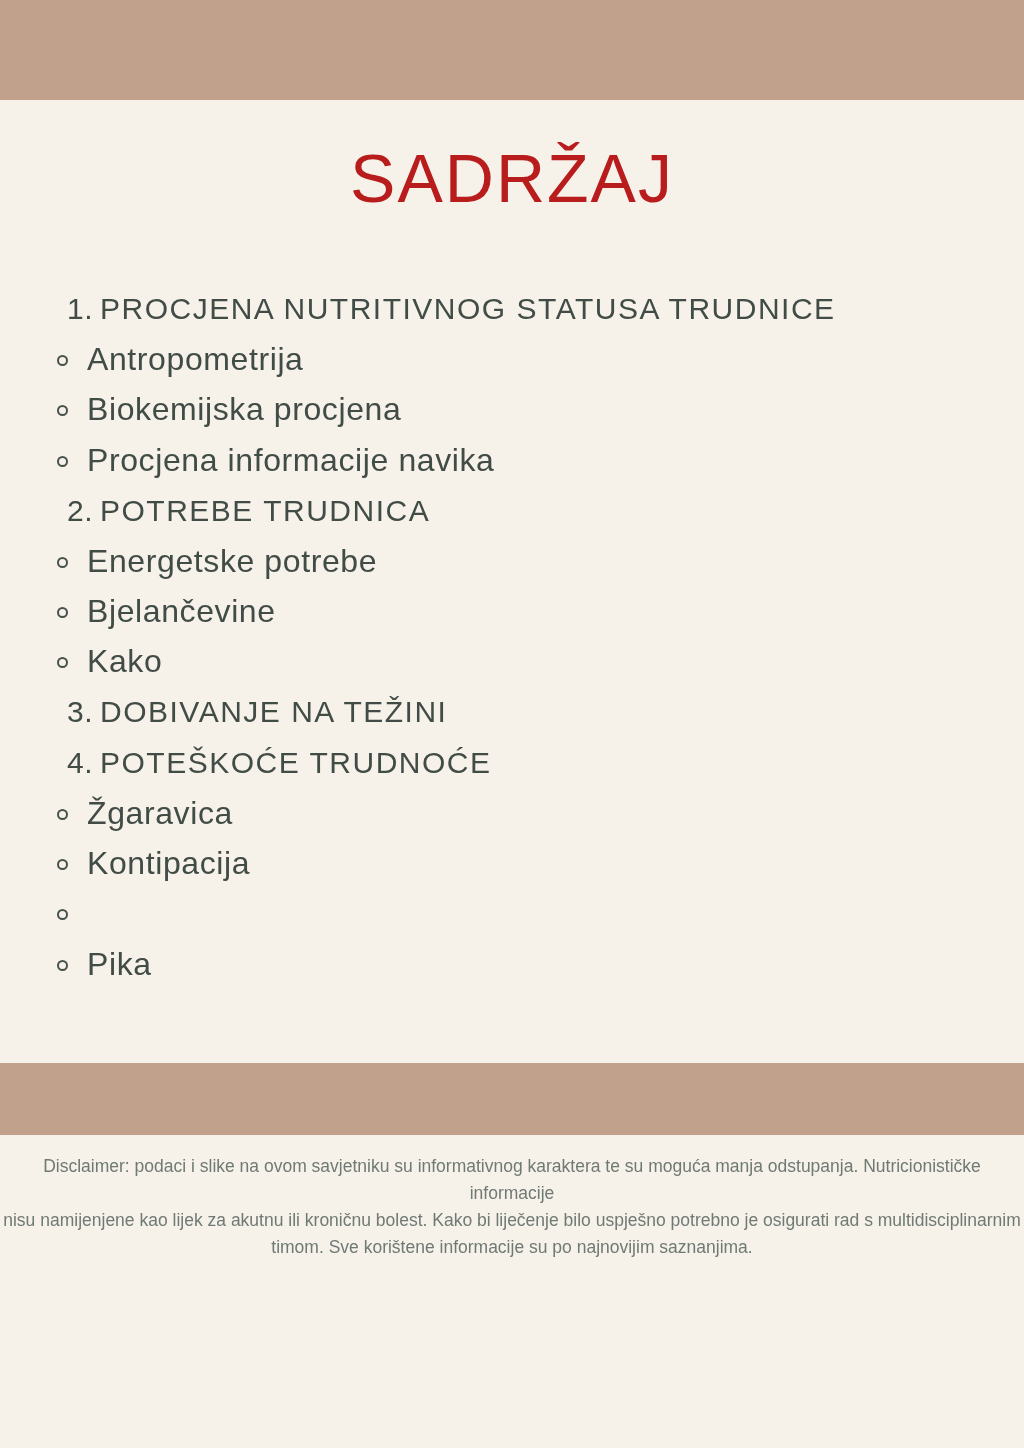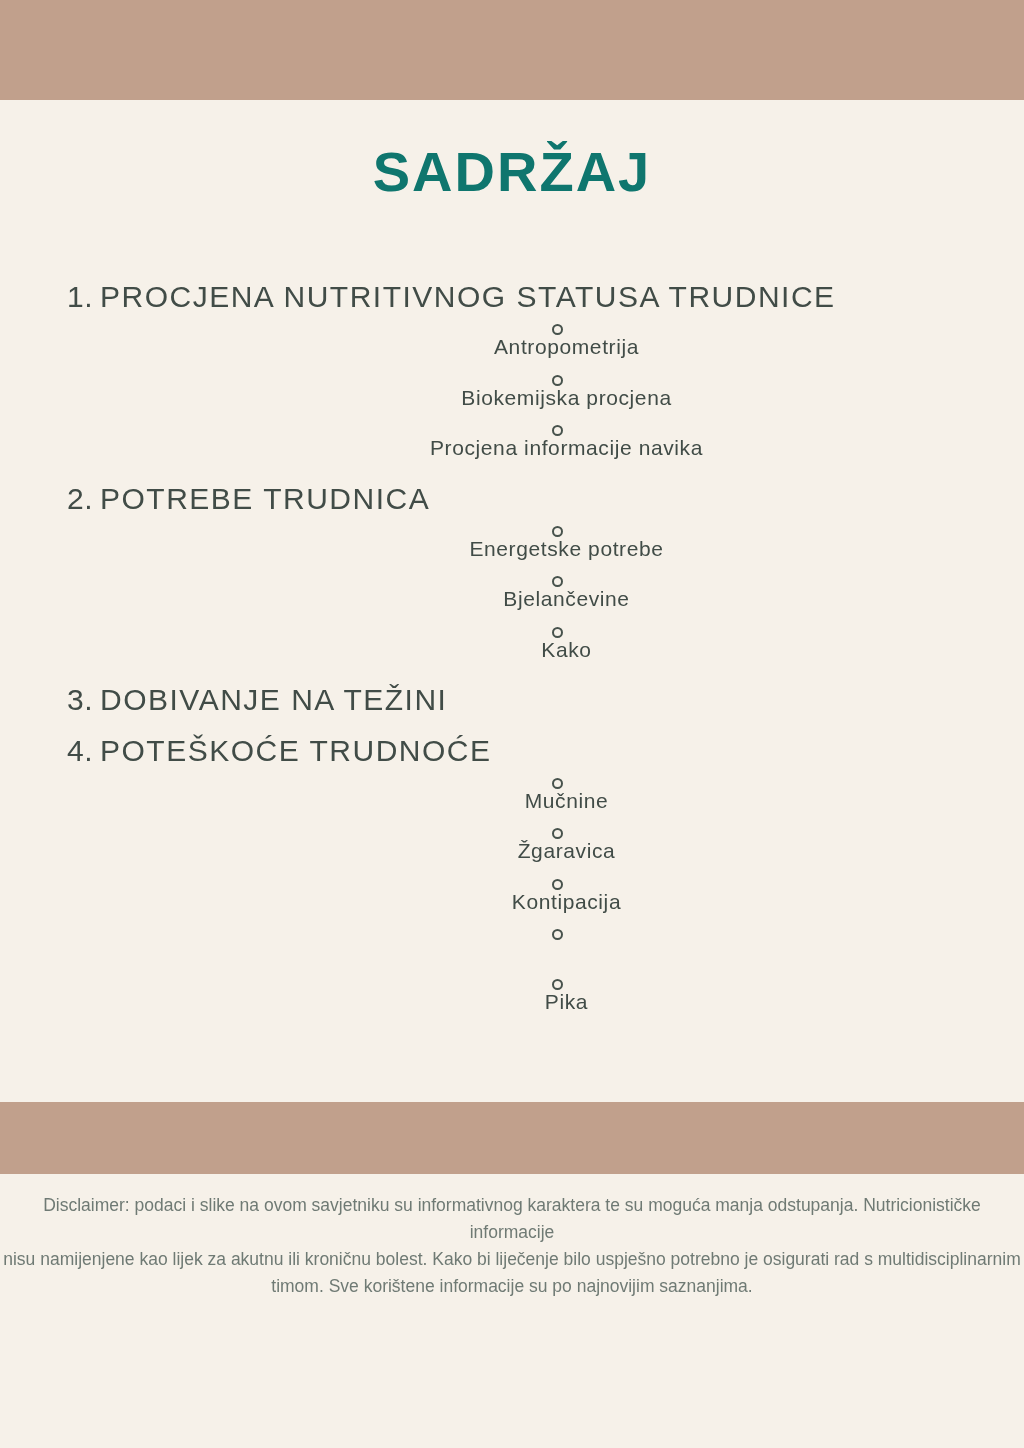--- a/index.html
+++ b/index.html
@@ -16,25 +16,25 @@
   .band {
     width: 100%;
     background: #c1a08c;
   }
   .band-top { height: 100px; }
   .band-bottom { height: 72px; margin-top: 74px; }
 
   .page-title {
     margin: 44px 0 0 0;
     text-align: center;
-    font-size: 56px;
-    font-weight: 700;
+    font-size: 68px;
+    font-weight: 400;
     letter-spacing: 2px;
     line-height: 1;
-    color: #0f766e;
+    color: #b91c1c;
   }
 
   .toc {
     list-style: none;
     margin: 72px 0 0 0;
     padding: 0;
   }
   .row {
     display: flex;
     align-items: center;
@@ -48,25 +48,24 @@
   }
   .num {
     flex: none;
     width: 100px;
     padding-right: 7px;
     box-sizing: border-box;
     text-align: right;
     letter-spacing: 0.5px;
   }
   .row.sub {
-    font-size: 21px;
+    font-size: 32px;
     font-weight: 300;
     letter-spacing: 0.6px;
-    padding-left: 109px;
-    flex-direction: column;
+    padding-left: 57px;
   }
   .bullet {
     flex: none;
     width: 11px;
     height: 11px;
     box-sizing: border-box;
     border: 2px solid #47524c;
     border-radius: 50%;
     margin-right: 19px;
     margin-top: 2px;
@@ -123,24 +122,20 @@
       <li class="row section">
         <span class="num">3.</span>
         <span>DOBIVANJE NA TEŽINI</span>
       </li>
       <li class="row section">
         <span class="num">4.</span>
         <span>POTEŠKOĆE TRUDNOĆE</span>
       </li>
       <li class="row sub">
         <span class="bullet"></span>
-        <span>Mučnine</span>
-      </li>
-      <li class="row sub">
-        <span class="bullet"></span>
         <span>Žgaravica</span>
       </li>
       <li class="row sub">
         <span class="bullet"></span>
         <span>Kontipacija</span>
       </li>
       <li class="row sub">
         <span class="bullet"></span>
       </li>
       <li class="row sub">

